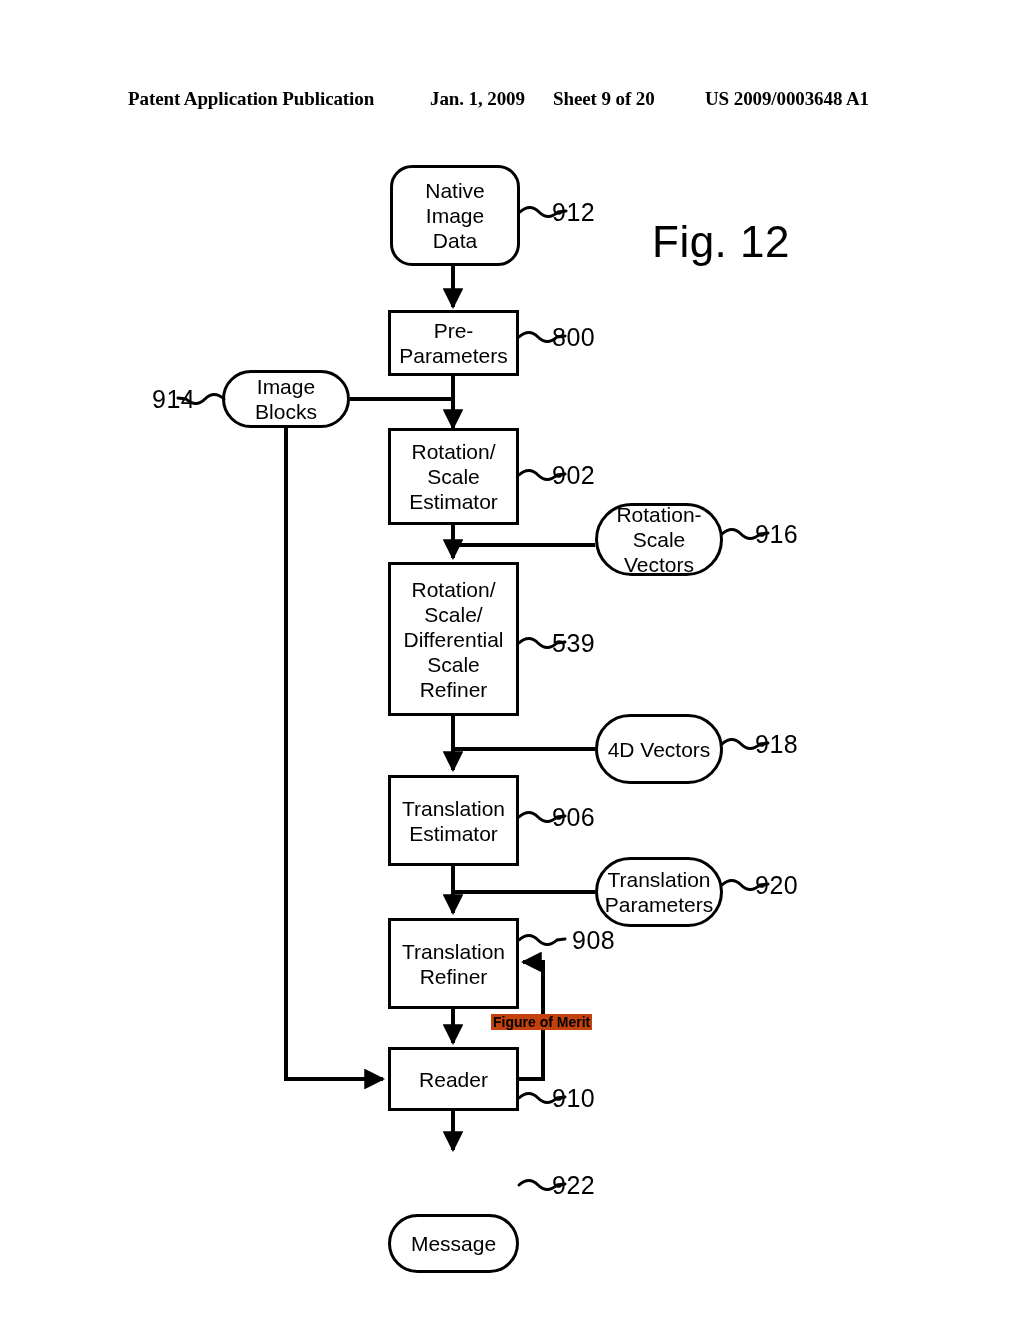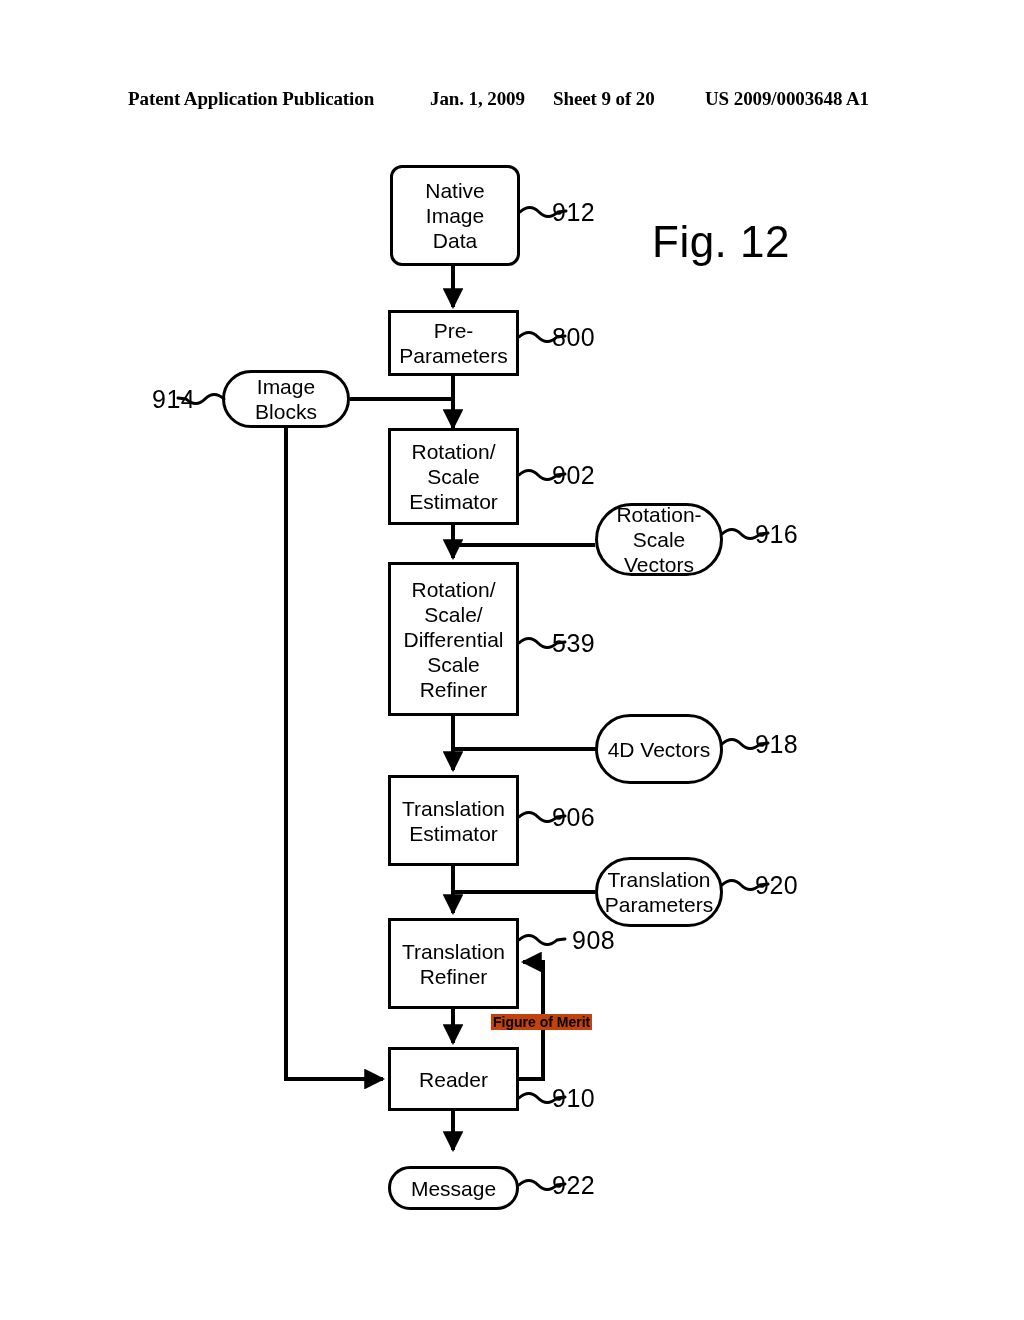--- a/index.html
+++ b/index.html
@@ -185,21 +185,21 @@
       <path d="M 722 885 q 10 -9 19 0 t 19 0 l 8 -1"></path>
 
       <path d="M 519 940 q 10 -9 19 0 t 19 0 l 8 -1"></path>
 
       <path d="M 519 1098 q 10 -9 19 0 t 19 0 l 8 -1"></path>
 
       <path d="M 519 1185 q 10 -9 19 0 t 19 0 l 8 -1"></path>
     </g>
   </svg>
 
-  <div class="node round" style="left:390px;  top:165px;  width:130px; height:101px;border-radius:12px;">
+  <div class="node round" style="left:390px;  top:165px;  width:130px; height:101px;">
     <span class="lbl">Native
 Image
 Data</span>
   </div>
 
   <div class="node rect" style="left:388px;  top:310px;  width:131px; height:66px;">
     <span class="lbl">Pre-
 Parameters</span>
   </div>
 
@@ -244,21 +244,21 @@
 
   <div class="node rect" style="left:388px;  top:918px;  width:131px; height:91px;">
     <span class="lbl">Translation
 Refiner</span>
   </div>
 
   <div class="node rect" style="left:388px;  top:1047px; width:131px; height:64px;">
     <span class="lbl">Reader</span>
   </div>
 
-  <div class="node stadium" style="left:388px;  top:1166px; width:131px; height:44px;">
+  <div class="node stadium" style="left:388px;  top:1214px; width:131px; height:59px;">
     <span class="lbl">Message</span>
   </div>
 
   <div class="edge-label" style="left:491px; top:1014px;">Figure of Merit</div>
 
   <div class="refnum" style="left:552px; top:198px;">912</div>
   <div class="refnum" style="left:552px; top:323px;">800</div>
   <div class="refnum" style="left:152px; top:385px;">914</div>
   <div class="refnum" style="left:552px; top:461px;">902</div>
   <div class="refnum" style="left:755px; top:520px;">916</div>

